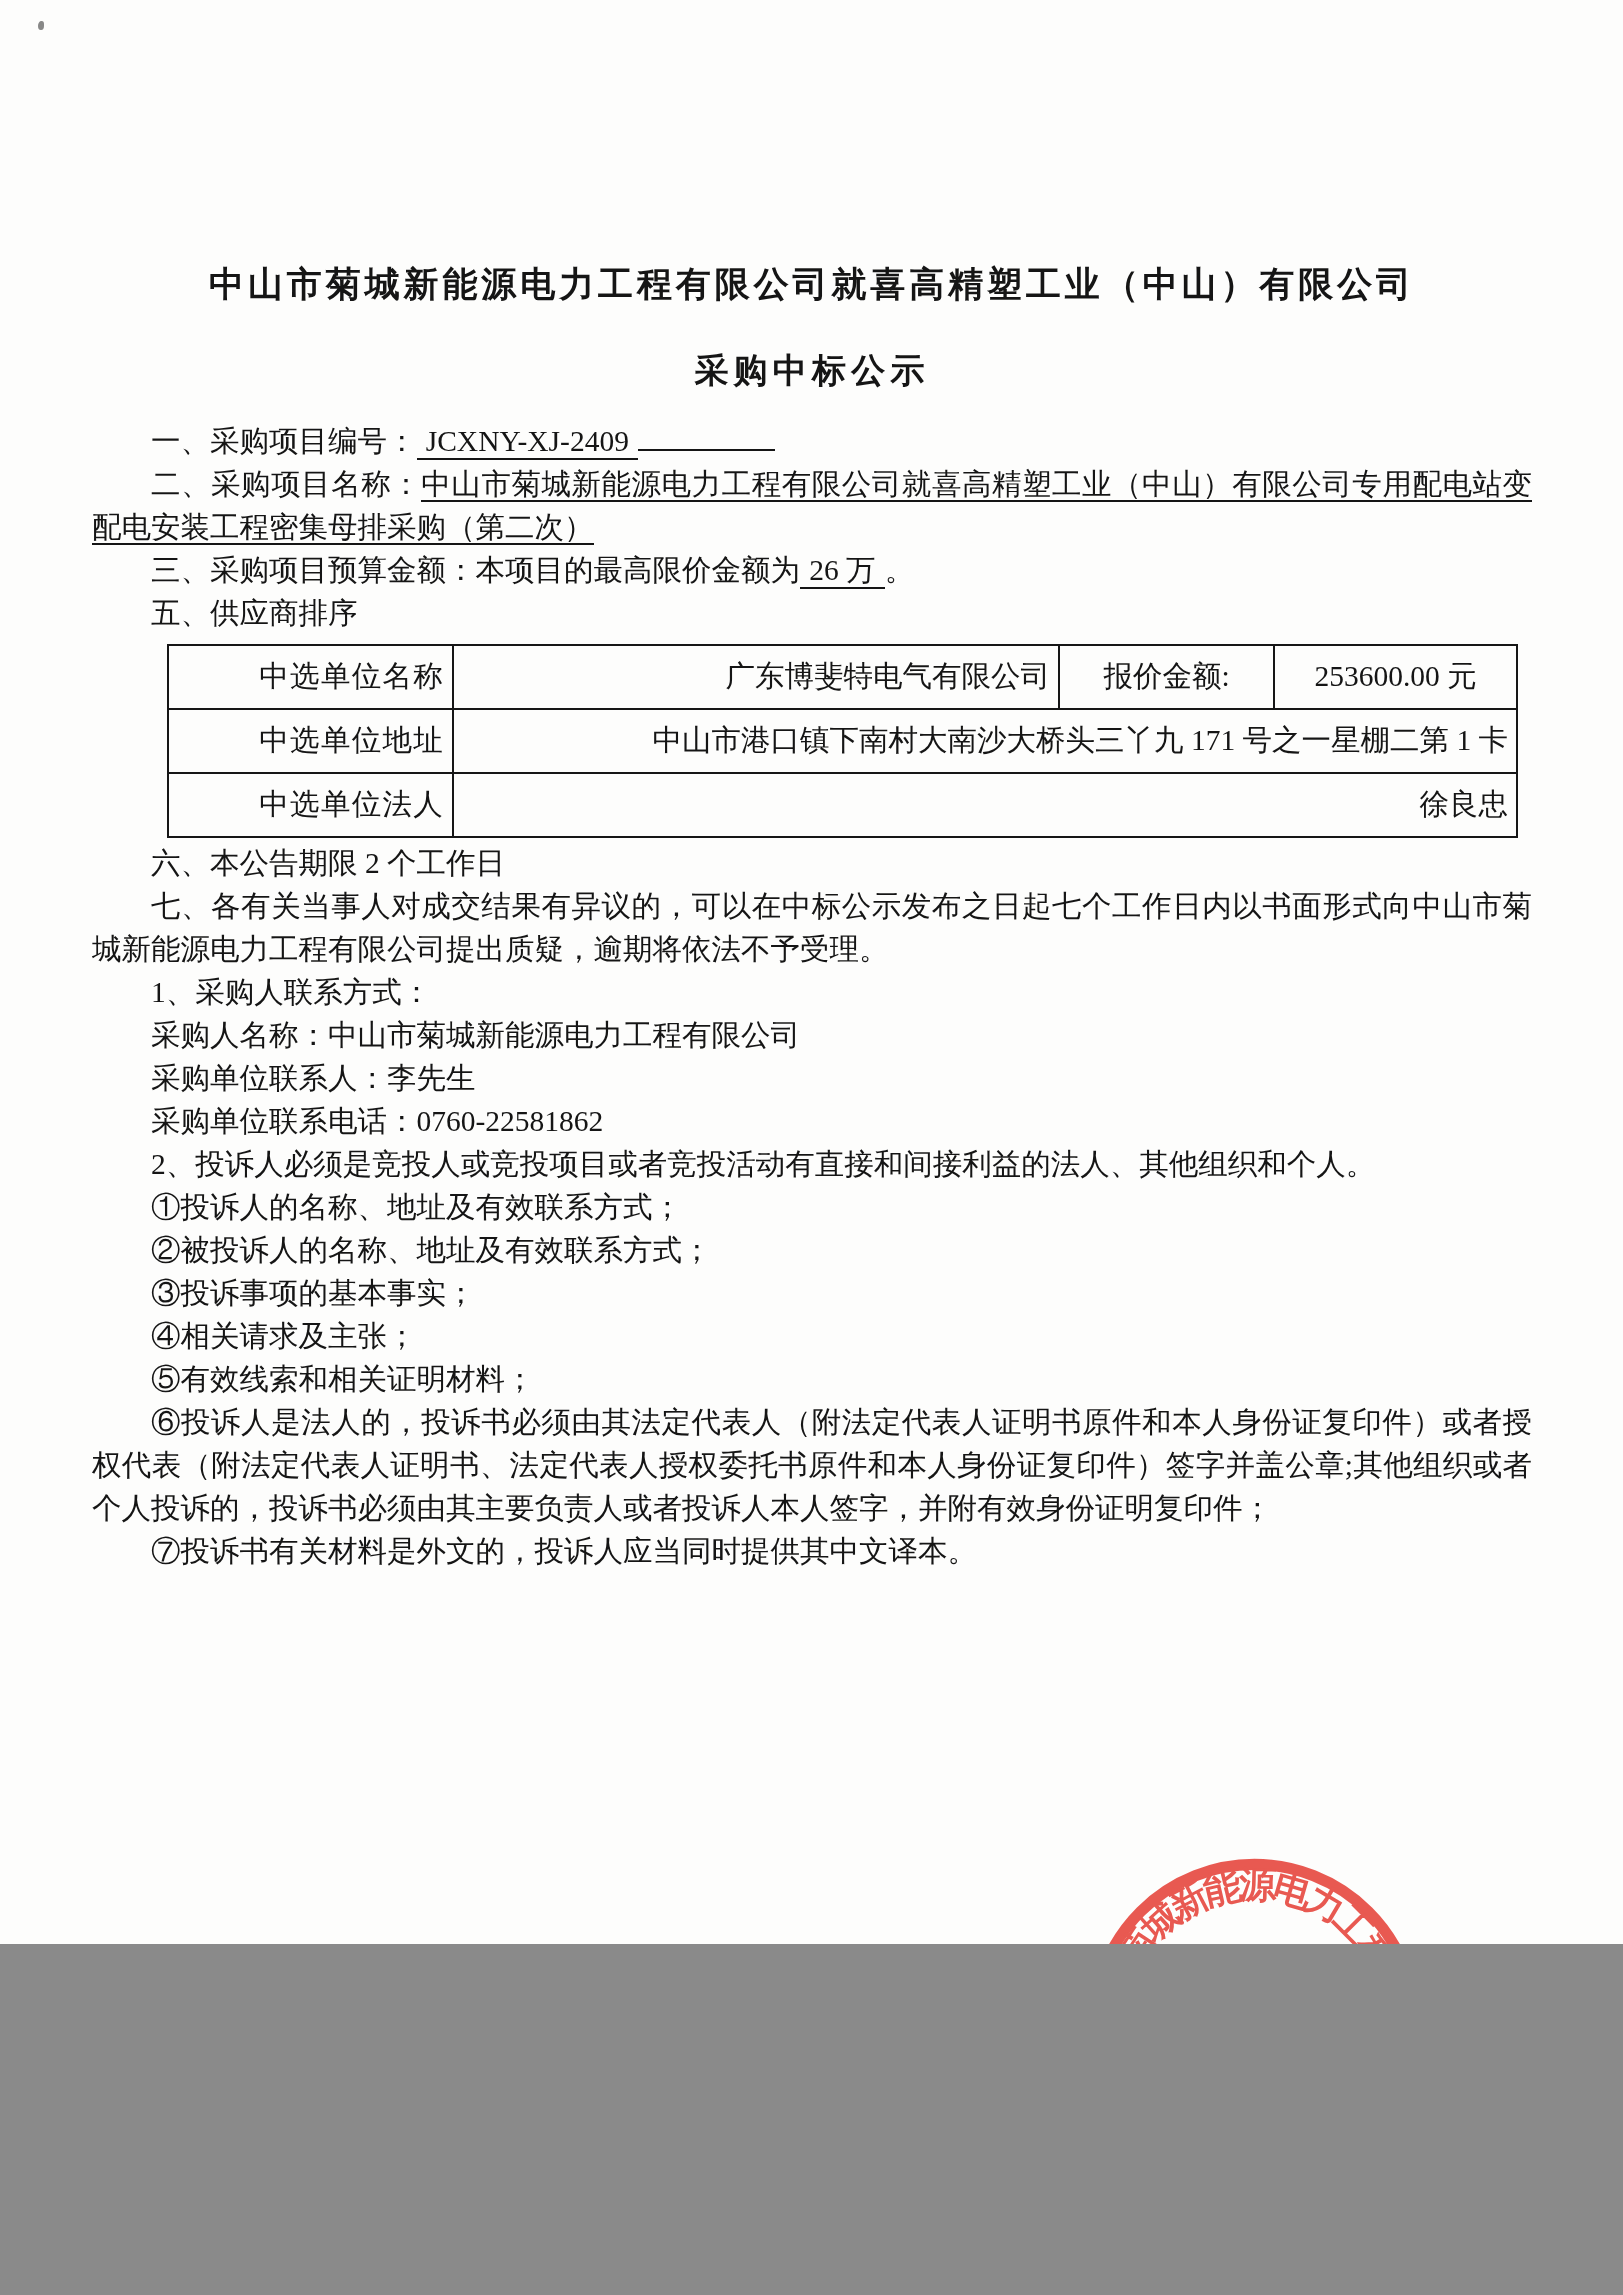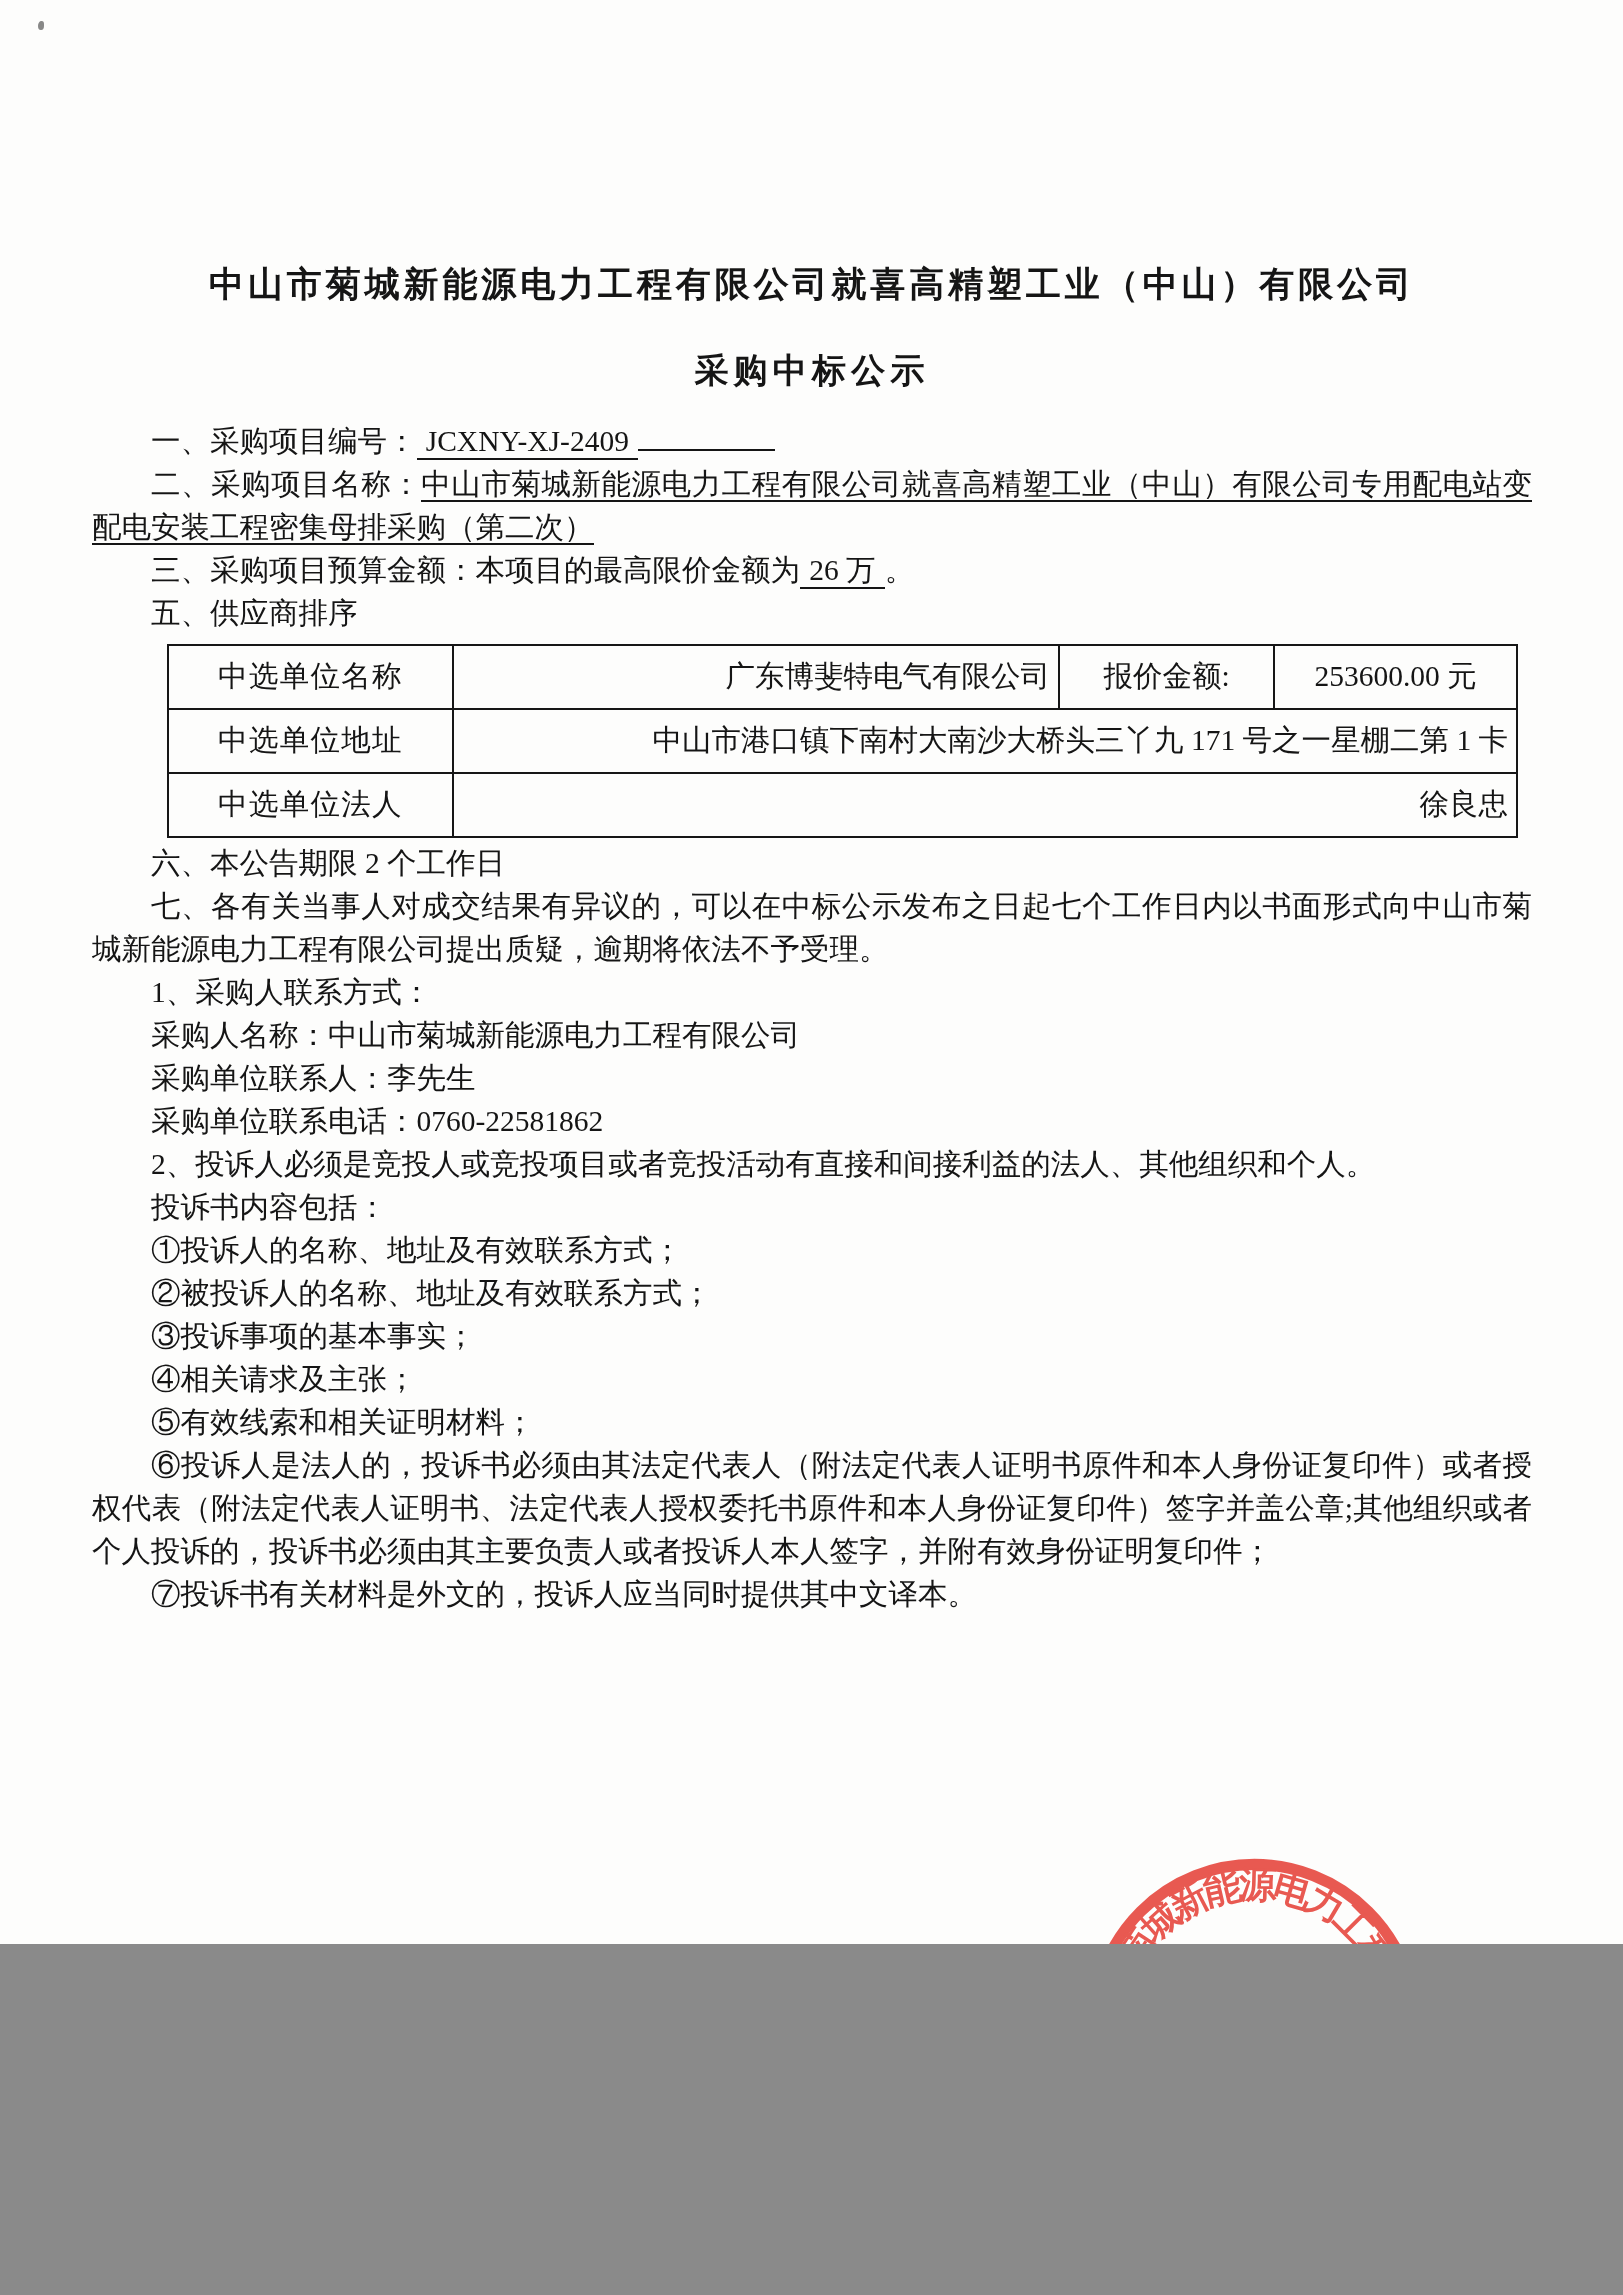--- a/index.html
+++ b/index.html
@@ -12,21 +12,21 @@
   .content{position:absolute;left:92px;top:239px;width:1440px;}
   .title{ text-align:center; font-weight:700; font-size:35px; line-height:92px; letter-spacing:3.9px; }
   .title.t3{ font-size:34px; line-height:79px; letter-spacing:5.2px; }
   .body-text{ font-size:29.5px; line-height:43px; margin-top:9.2px; }
   .para{ text-indent:59px; text-align:justify; }
   .u{ border-bottom:2px solid #151515; }
   .u.pad{ padding:0 9.2px 1.3px 9.2px; }
   .ufill{ display:inline-block; width:137px; height:1em; border-bottom:2px solid #151515; vertical-align:baseline; }
   table.award{ border-collapse:collapse; margin:9.2px 0 3.9px 75px; table-layout:fixed; width:1348px; }
   table.award td{ border:2.6px solid #161616; height:62px; font-size:29.5px; padding:0 7.9px; overflow:hidden; }
-  td.lbl{ text-align:center; letter-spacing:1.3px; }
+  td.lbl{ text-align:right; letter-spacing:1.3px; }
   td.val{ padding-left:27.5px; text-align:right; }
   td.plbl{ text-align:center; }
   td.pval{ text-align:center; }
   .sig{ position:absolute; left:916px; top:1989px; width:563px; text-align:center; font-size:30px; line-height:46px; }
   .seal{ position:absolute; left:1081px; top:1852px; width:347px; height:347px; mix-blend-mode:multiply; opacity:.88; }
 </style>
 </head>
 <body>
 
 <div class="page">
@@ -75,21 +75,20 @@
 
       <div class="para">六、本公告期限 2 个工作日</div>
       <div class="para">七、各有关当事人对成交结果有异议的，可以在中标公示发布之日起七个工作日内以书面形式向中山市菊城新能源电力工程有限公司提出质疑，逾期将依法不予受理。</div>
 
       <div class="para">1、采购人联系方式：</div>
       <div class="para">采购人名称：中山市菊城新能源电力工程有限公司</div>
       <div class="para">采购单位联系人：李先生</div>
       <div class="para">采购单位联系电话：0760-22581862</div>
 
       <div class="para">2、投诉人必须是竞投人或竞投项目或者竞投活动有直接和间接利益的法人、其他组织和个人。</div>
-      <div class="para">投诉书内容包括：</div>
       <div class="para">①投诉人的名称、地址及有效联系方式；</div>
       <div class="para">②被投诉人的名称、地址及有效联系方式；</div>
       <div class="para">③投诉事项的基本事实；</div>
       <div class="para">④相关请求及主张；</div>
       <div class="para">⑤有效线索和相关证明材料；</div>
       <div class="para">⑥投诉人是法人的，投诉书必须由其法定代表人（附法定代表人证明书原件和本人身份证复印件）或者授权代表（附法定代表人证明书、法定代表人授权委托书原件和本人身份证复印件）签字并盖公章;其他组织或者个人投诉的，投诉书必须由其主要负责人或者投诉人本人签字，并附有效身份证明复印件；</div>
       <div class="para">⑦投诉书有关材料是外文的，投诉人应当同时提供其中文译本。</div>
     </div>
   </div>
 

